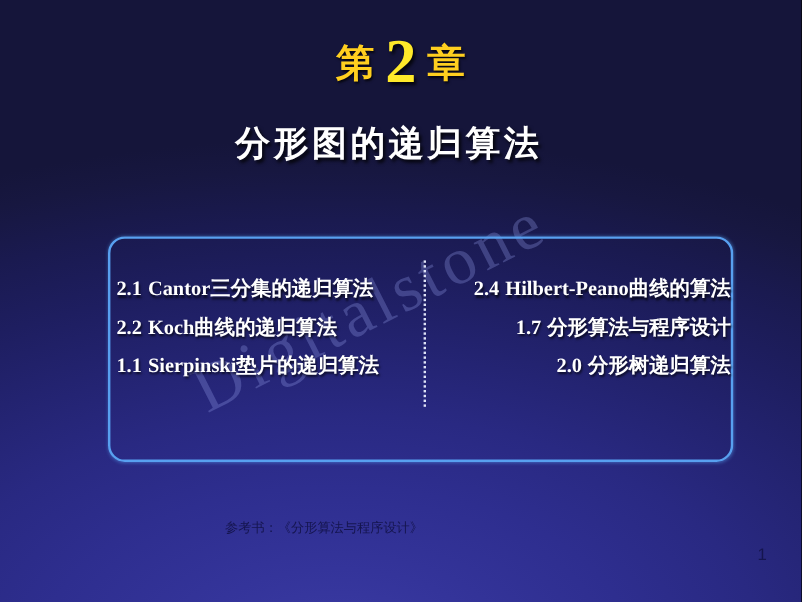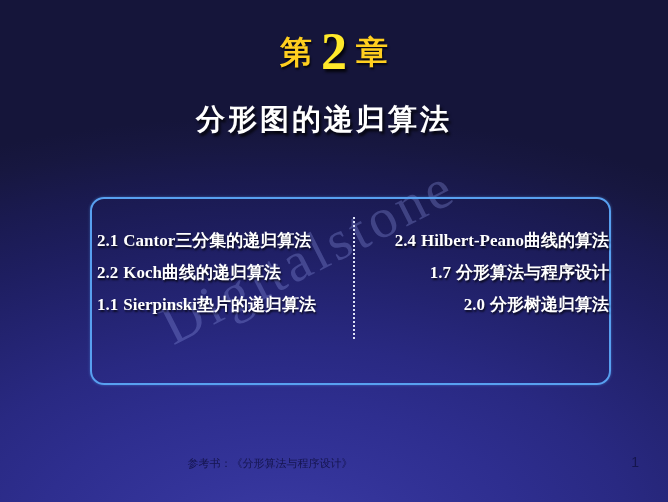--- a/index.html
+++ b/index.html
@@ -130,21 +130,21 @@
     padding-right: 5px;
   }
   .toc-item .txt {
     font-family: "Liberation Serif", "DejaVu Serif", serif;
   }
 
   
   #footer-note {
     position: absolute;
     left: 0;
-    top: 456px;
+    top: 432px;
     width: 540px;
     text-align: center;
     font-family: "DejaVu Sans", sans-serif;
     font-size: 11px;
     color: #15154f;
     white-space: nowrap;
   }
   #page-number {
     position: absolute;
     right: 29px;

